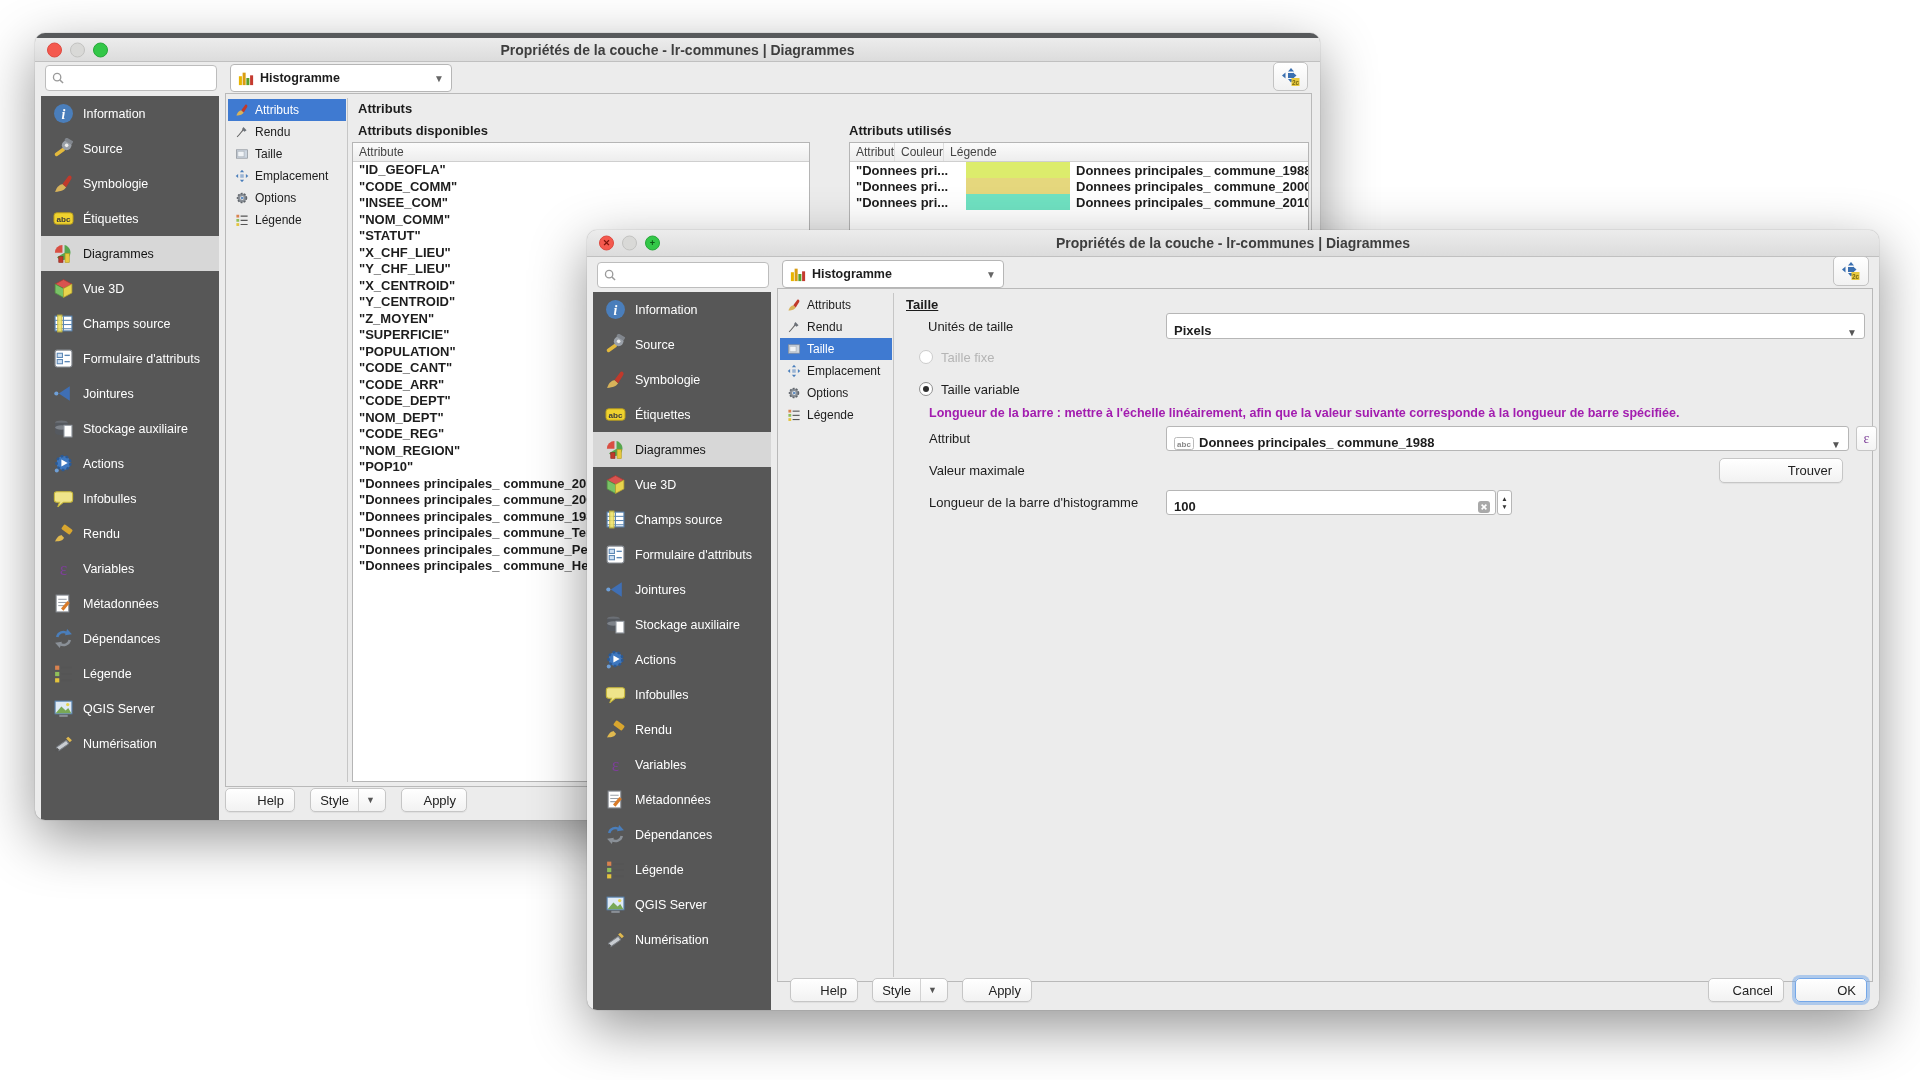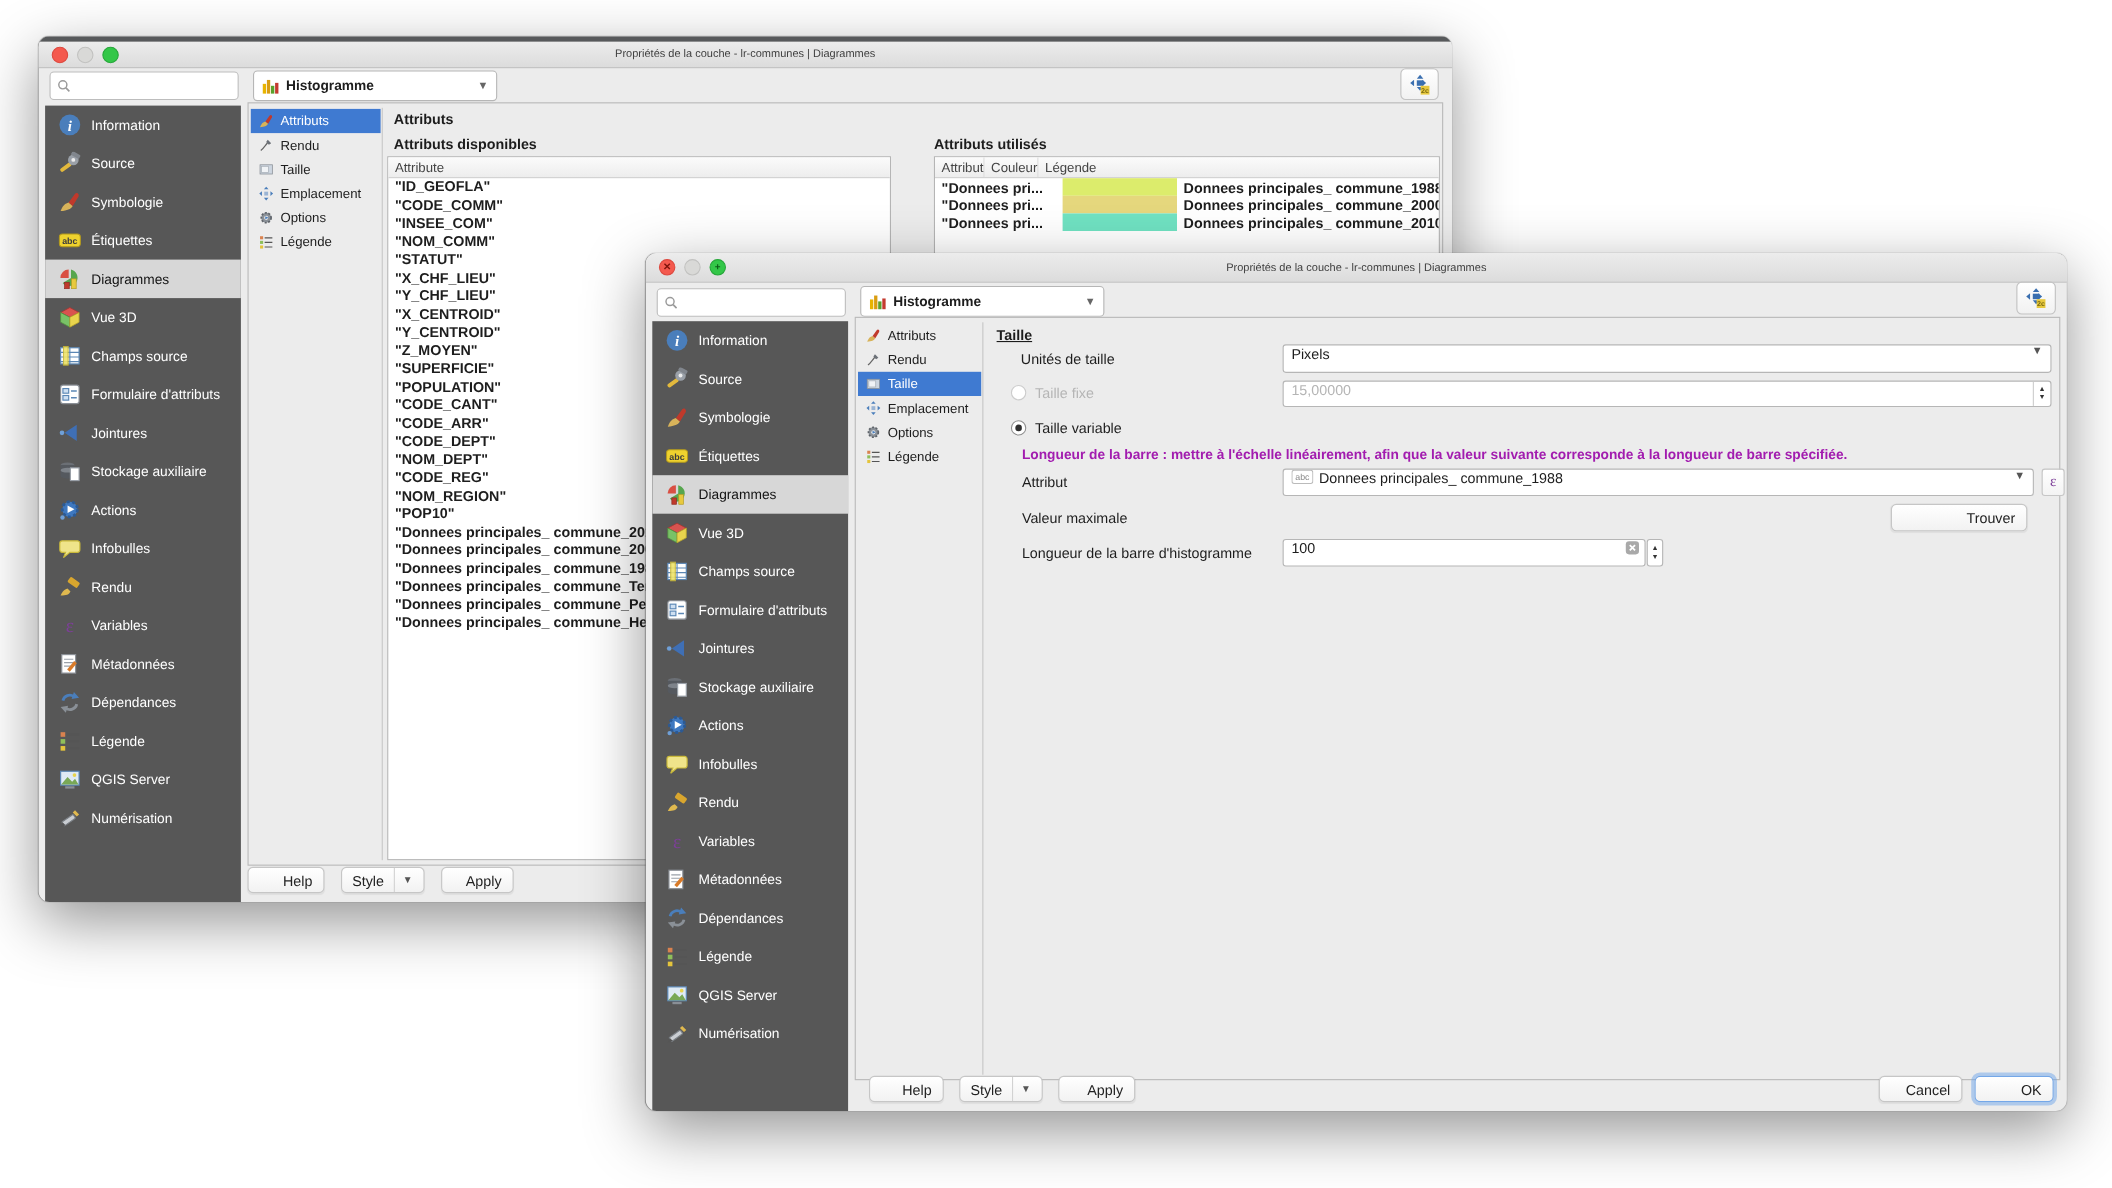--- a/index.html
+++ b/index.html
@@ -5,21 +5,21 @@
   html,body{margin:0;padding:0}
   body{width:1920px;height:1080px;position:relative;background:#ffffff;overflow:hidden;
        font-family:"Liberation Sans",sans-serif;color:#1d1d1d;}
   .qwin{position:absolute;background:#ececec;border-radius:10px;overflow:hidden;
         box-shadow:0 18px 55px rgba(0,0,0,.42),0 0 1px rgba(0,0,0,.5);}
   #backwin{left:35px;top:33px;width:1285px;height:787px;z-index:1}
   #frontwin{left:587px;top:230px;width:1292px;height:780px;z-index:2}
   .topstrip{height:5px;background:#57595b}
   .titlebar{height:23px;background:linear-gradient(#ececec,#dcdcdc);border-bottom:1px solid #c0c0c0;
             display:flex;align-items:center;justify-content:center;position:relative}
-  .titlebar .wtitle{font-size:10px;font-weight:400;color:#3e3e3e}
+  .titlebar .wtitle{font-size:14px;font-weight:700;color:#3e3e3e}
   .lights{position:absolute;left:12px;top:50%;transform:translateY(-50%);display:flex;gap:8px}
   .tl{width:13px;height:13px;border-radius:50%;display:flex;align-items:center;justify-content:center;
       font-size:9px;line-height:1;font-weight:700}
   .tl-red{background:#f4594e;border:1px solid #dd4a40;color:#7c120a}
   .tl-gray{background:#d9d9d7;border:1px solid #c2c2c0}
   .tl-green{background:#33c748;border:1px solid #27a73a;color:#0b5a16}
   
   .searchbox{position:absolute;background:#fff;border:1px solid #bdbdbd;border-radius:4px;
              display:flex;align-items:center;padding-left:5px;gap:4px}
   .searchbox .icon{width:14px;height:14px}
@@ -62,21 +62,21 @@
   .btn{position:absolute;height:24px;background:linear-gradient(#ffffff,#f2f2f2);border:1px solid #c6c6c6;
        border-radius:5px;display:flex;align-items:center;justify-content:flex-end;font-size:13px;color:#222;
        box-shadow:0 1px 1px rgba(0,0,0,.06);box-sizing:border-box;padding:0 10px}
   .btn .split-arrow{margin-left:9px;padding-left:7px;border-left:1px solid #d2d2d2;font-size:9px;color:#555;
                     height:100%;display:flex;align-items:center}
   .btn.ok{border:1px solid #74a7e8;box-shadow:0 0 0 3px rgba(100,160,235,.45)}
   
   .flabel{position:absolute;font-size:13px;font-weight:400;color:#1d1d1d;white-space:nowrap}
   .flabel.dis{color:#b5b5b5}
   .field{position:absolute;background:#fff;border:1px solid #b6b6b6;border-radius:3px;display:flex;
-         align-items:flex-start;padding-left:7px;font-size:13px;font-weight:400;box-sizing:border-box}
+         align-items:flex-end;padding-left:7px;font-size:13px;font-weight:700;box-sizing:border-box}
   .field .chev{margin-left:auto;margin-right:7px;color:#555;font-size:10px}
   .field.dis{color:#b5b5b5}
   .stepper{margin-left:auto;width:15px;align-self:stretch;border-left:1px solid #ccc;display:flex;
            flex-direction:column;align-items:center;justify-content:center;font-size:6.5px;color:#333;line-height:1.2}
   .stepbox{position:absolute;width:15px;background:#fff;border:1px solid #b6b6b6;border-radius:3px;
            display:flex;flex-direction:column;align-items:center;justify-content:center;
            font-size:6.5px;color:#333;line-height:1.2;box-sizing:border-box}
   .radio{position:absolute;width:14px;height:14px;border-radius:50%;background:#fff;border:1px solid #8f8f8f;
          box-sizing:border-box}
   .radio.dis{border-color:#cccccc}
@@ -799,27 +799,20 @@
     <div class="h-bold utitle" style="left:128px;top:8px">Taille</div>
 
     <div class="flabel" style="left:150px;top:30px">Unités de taille</div>
     <div class="field" style="left:388px;top:24px;width:699px;height:26px">
       <span>Pixels</span>
       <span class="chev">▼</span>
     </div>
 
     <div class="radio dis" style="left:141px;top:61px"></div>
     <div class="flabel dis" style="left:163px;top:61px">Taille fixe</div>
-    <div class="field dis" style="left:388px;top:57px;width:699px;height:24px">
-      <span>15,00000</span>
-      <span class="stepper">
-          <span>▲</span>
-          <span>▼</span>
-        </span>
-    </div>
 
     <div class="radio on" style="left:141px;top:93px"></div>
     <div class="flabel" style="left:163px;top:93px">Taille variable</div>
 
     <div class="hint" style="left:151px;top:117px">Longueur de la barre : mettre à l'échelle linéairement, afin que la valeur suivante corresponde à la longueur de barre spécifiée.</div>
 
     <div class="flabel" style="left:151px;top:142px">Attribut</div>
     <div class="field" style="left:388px;top:137px;width:683px;height:25px">
       <span class="abc-mini"><svg viewBox="0 0 20 13">
             <rect x="0.5" y="0.5" width="19" height="12" rx="2" fill="#fff" stroke="#bbb"></rect>

